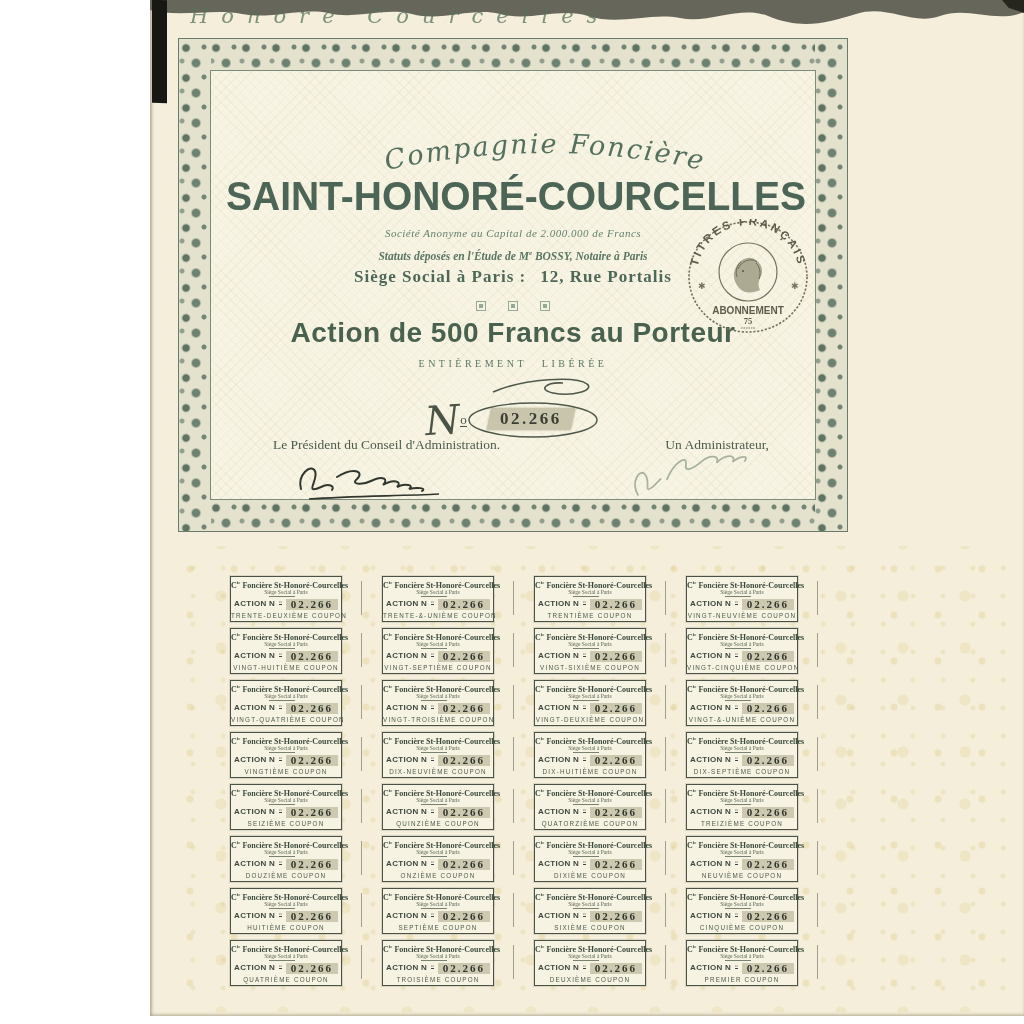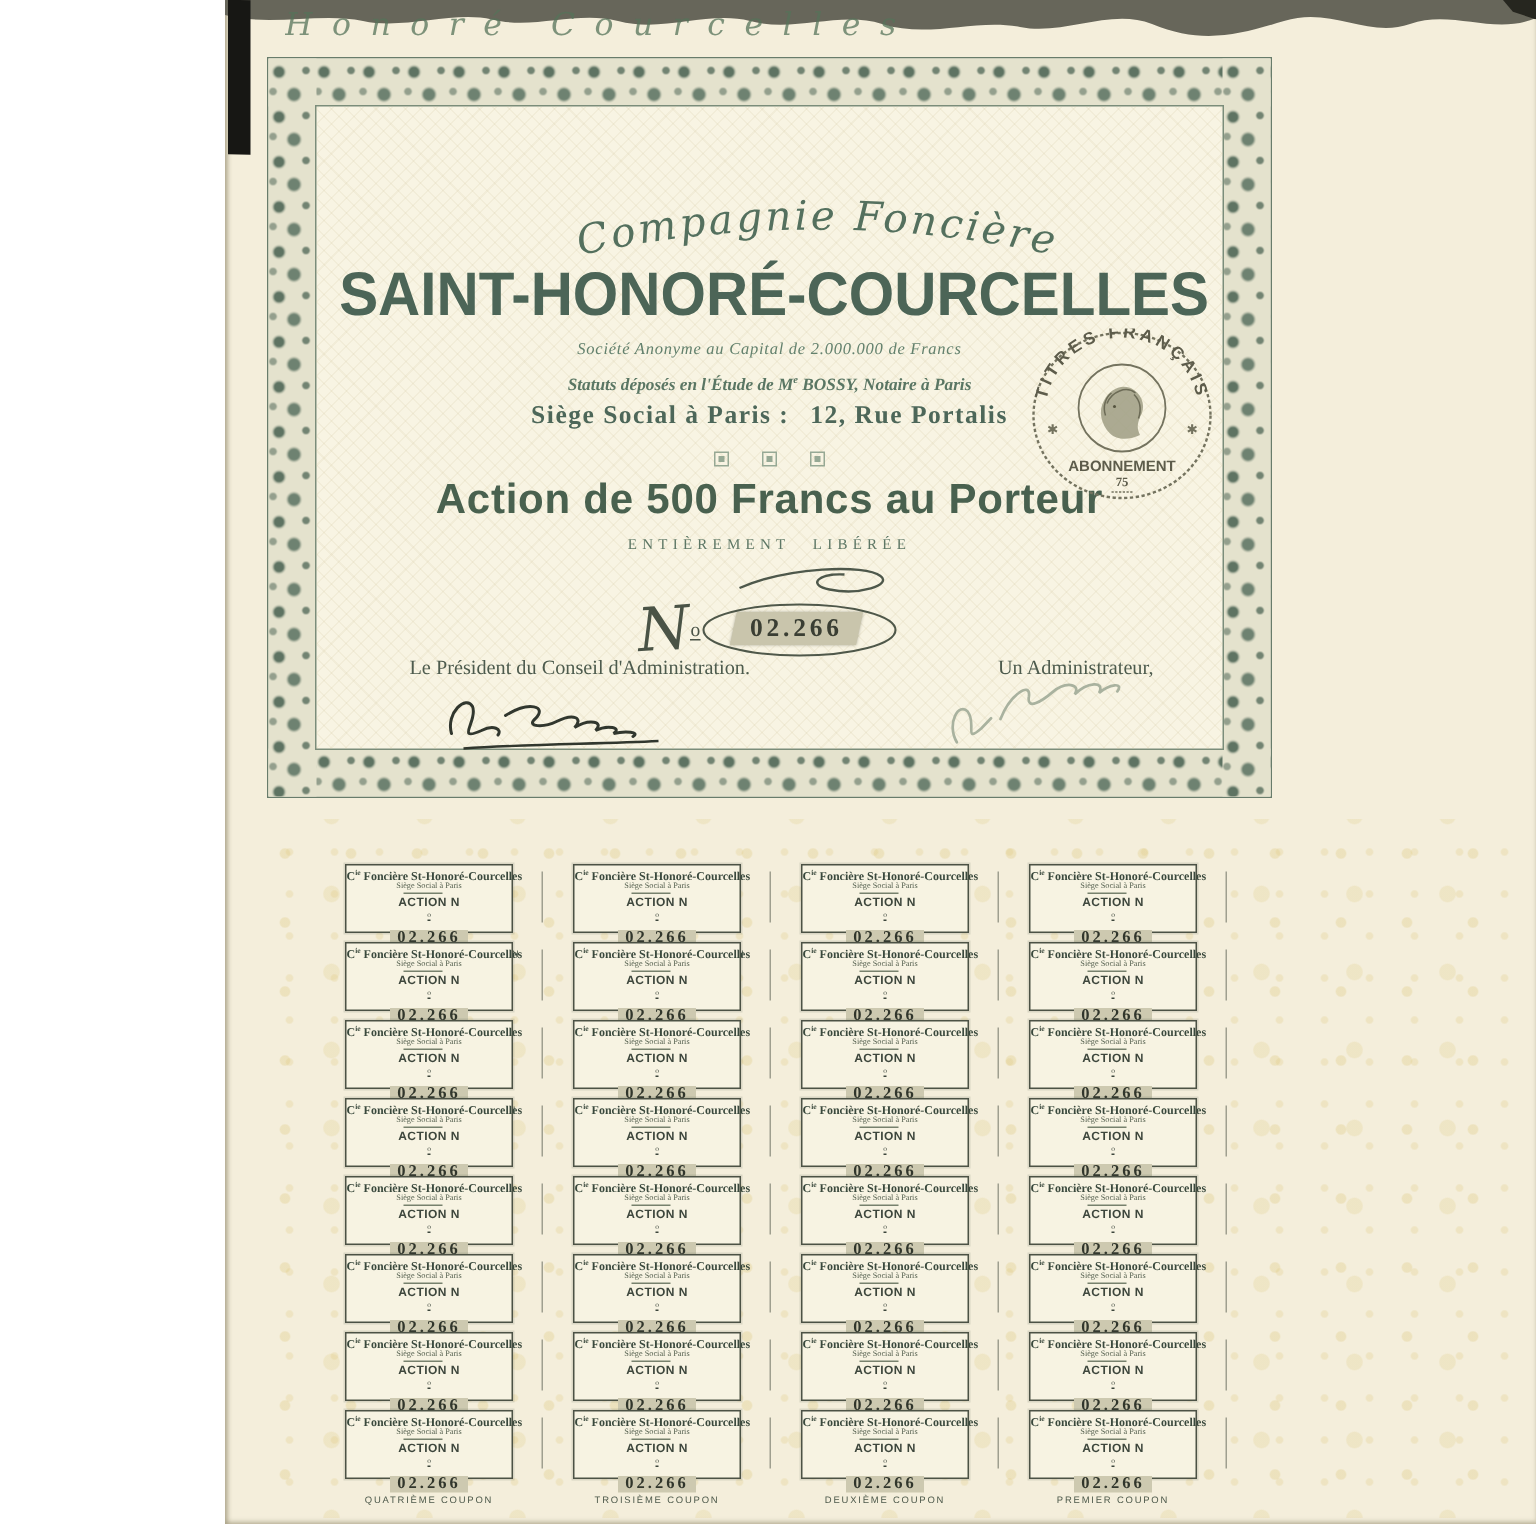--- a/index.html
+++ b/index.html
@@ -85,21 +85,21 @@
     background-position:0 0,22px 24px,10px 8px;}
   .coupon-grid{position:absolute;left:230px;top:576px;display:grid;
     grid-template-columns:repeat(4,112px);grid-auto-rows:46px;column-gap:40px;row-gap:6px;}
   .coupon{position:relative;background:#f7f3e2;border:1px solid #4c5245;box-shadow:0 0 0 1px rgba(76,82,69,.15);
     text-align:center;overflow:visible;}
   .coupon::after{content:"";position:absolute;right:-21px;top:4px;height:34px;border-right:1px solid rgba(90,95,80,.55);}
   .c-company{font-weight:bold;font-size:8px;color:#3a493d;margin-top:3px;line-height:1.1;white-space:nowrap;}
   .c-company sup{font-size:5px;}
   .c-siege{font-size:5.5px;color:#55604f;line-height:1;position:relative;}
   .c-siege::after{content:"";position:absolute;left:38px;bottom:-1px;width:26px;border-bottom:1px solid #77816d;}
-  .c-actrow{margin-top:3px;display:flex;justify-content:center;align-items:center;gap:4px;line-height:1;flex-direction:column;}
+  .c-actrow{margin-top:3px;display:flex;justify-content:center;align-items:center;gap:4px;line-height:1;}
   .c-act{font-family:"Liberation Sans",sans-serif;font-weight:bold;font-size:8px;color:#3d463c;letter-spacing:.3px;}
   .c-asup{font-size:5px;color:#3d463c;border-bottom:1px solid #3d463c;transform:translateY(-2px);}
   .c-num{background:#cdc9b0;font-weight:bold;font-size:11px;letter-spacing:2px;color:#31362c;padding:0 5px;}
   .c-ord{margin-top:3px;font-family:"Liberation Sans",sans-serif;font-size:6.3px;letter-spacing:1.2px;color:#4c584a;line-height:1;white-space:nowrap;}
 </style>
 </head>
 <body>
 
 <div class="canvas">
 

